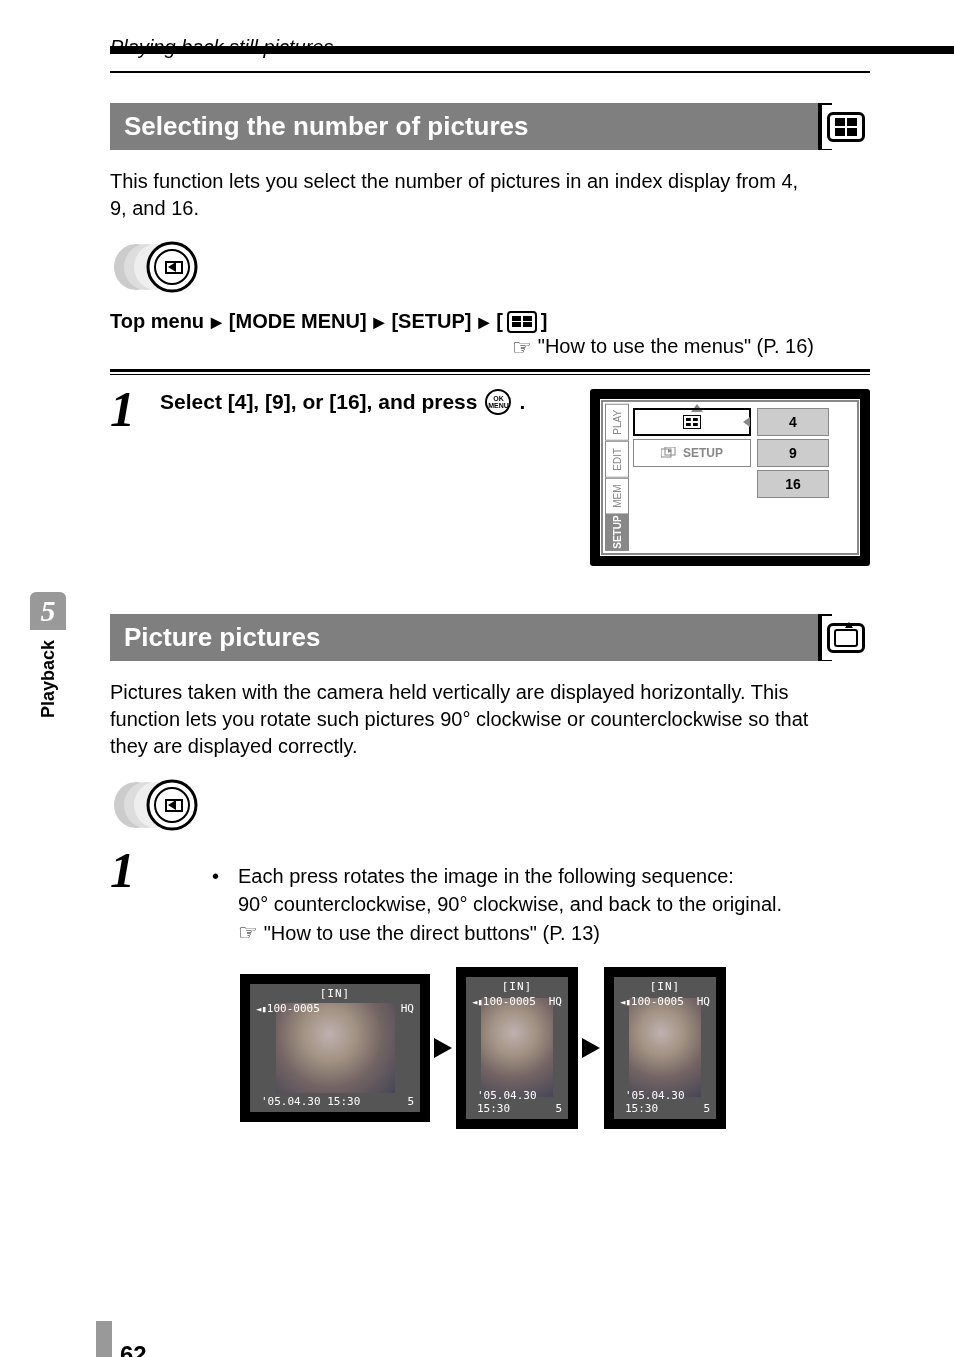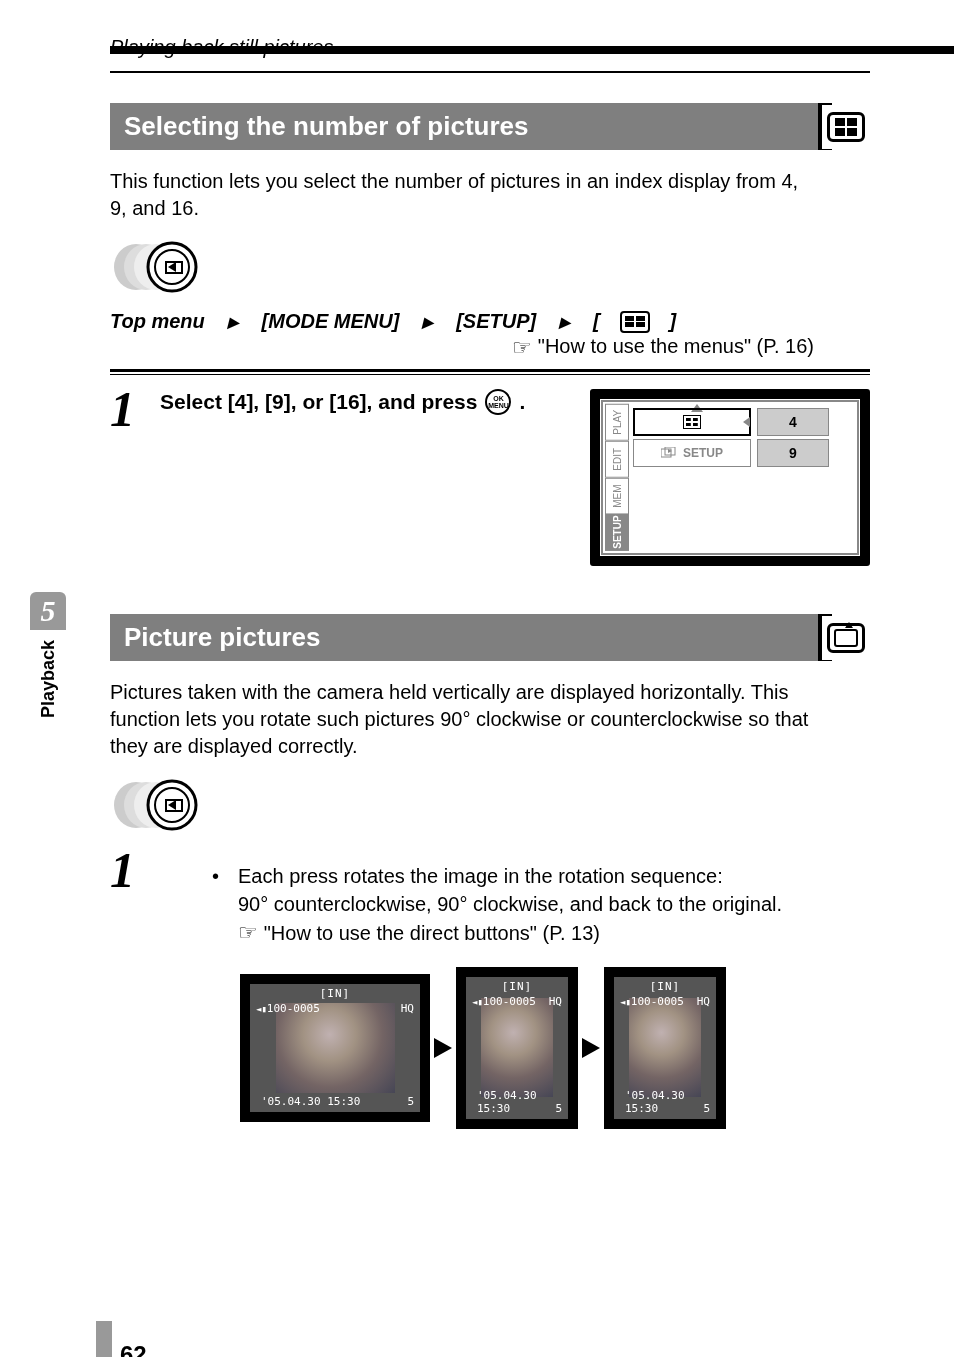--- a/index.html
+++ b/index.html
@@ -58,21 +58,21 @@
   .body-text {
     font-size: 20px; line-height: 1.35; margin: 0 70px 0 110px;
   }
 
   .dial {
     margin: 18px 0 12px 110px;
   }
 
   .menupath {
     font-size: 20px; font-weight: bold; margin: 6px 0 2px 110px;
-    display:flex; align-items:center; flex-wrap:wrap; gap:20px;font-style:italic;
+    display:flex; align-items:center; flex-wrap:wrap; gap:4px;
   }
   .menupath .tri { font-size:14px; margin:0 3px; }
   .menupath .mini-grid-icon {
     display:inline-block; width:30px; height:22px; border:2.5px solid #000; border-radius:4px;
     vertical-align:middle; position:relative;
   }
   .menupath .mini-grid-icon::after{
     content:""; position:absolute; inset:3px;
     background:
       linear-gradient(#000,#000) 0 0/45% 45% no-repeat,
@@ -317,20 +317,24 @@
                 <div class="cell-l">
                   <svg width="16" height="12">
                       <rect x="0" y="2" width="10" height="8" fill="none" stroke="#888"></rect>
                       <rect x="4" y="0" width="10" height="8" fill="none" stroke="#888"></rect>
                       <polygon points="7,2 11,4 7,6" fill="#888"></polygon>
                     </svg>
                   <span>SETUP</span>
                 </div>
                 <div class="cell-r">9</div>
               </div>
+              <div class="lcd-row">
+                <div style="width:118px;"></div>
+                <div class="cell-r">16</div>
+              </div>
             </div>
           </div>
         </div>
       </div>
     </div>
   </div>
 
   <div class="section-head" style="margin-top:48px;">
     <div class="label">Picture pictures</div>
     <div class="icon-slot">
@@ -355,21 +359,21 @@
   </div>
 
   <div class="step">
     <div class="big-num">1</div>
     <div class="step-body">
 
       <div class="sub-bullets">
         <div class="bullet-row">
           <div class="bullet-dot">•</div>
           <div class="bullet-body">
-            <div>Each press rotates the image in the rotation sequence:</div>
+            <div>Each press rotates the image in the following sequence:</div>
             <div>90° counterclockwise, 90° clockwise, and back to the original.</div>
             <div style="display:flex;align-items:center;">
               <span class="hand-icon">☞</span>
               <span>"How to use the direct buttons" (P. 13)</span>
             </div>
           </div>
         </div>
       </div>
 
       <div class="photo-row">

